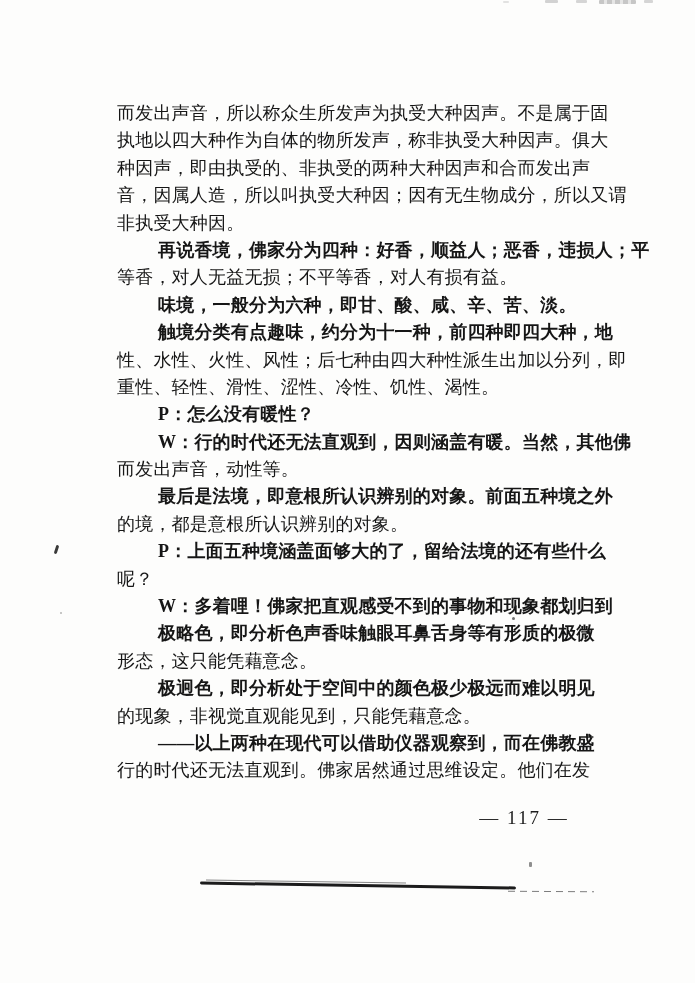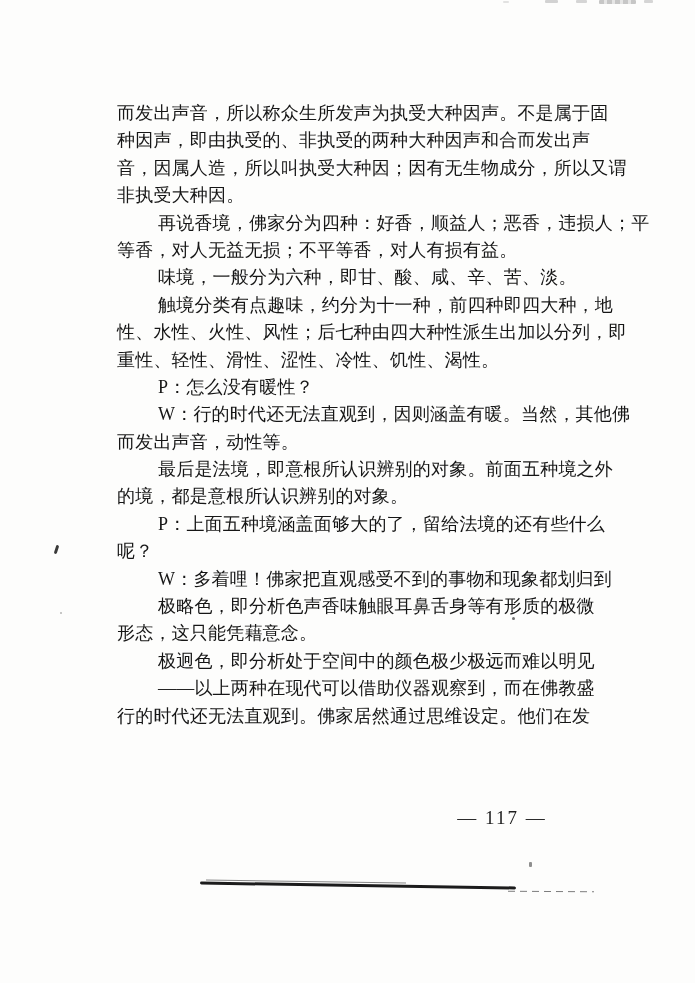--- a/index.html
+++ b/index.html
@@ -22,26 +22,26 @@
     font-size: 18px;
     letter-spacing: 0.2px;
     font-feature-settings: "halt" 1;
     text-spacing-trim: space-all;
   }
   .line {
     height: 27.4px;
     line-height: 27.4px;
     white-space: nowrap;
   }
-  .line.indent { padding-left: 41px; }
+  .line.indent { padding-left: 41px; font-weight: bold; }
   
   .pageno {
     position: absolute;
     top: 804px;
-    left: 438px;
+    left: 460px;
     width: 128px;
     height: 28px;
     line-height: 28px;
     text-align: center;
     font-size: 19px;
     letter-spacing: 2px;
     color: #1d1d1d;
   }
   
   .smudge { position: absolute; background: #aeaeae; border-radius: 1px; }
@@ -81,40 +81,42 @@
 <div class="page">
 
   <div class="smudge sm1"></div>
   <div class="smudge sm2"></div>
   <div class="smudge sm3"></div>
   <div class="smudge sm4"></div>
   <div class="smudge sm5"></div>
 
   <div class="body-text" id="body-lines">
       <div class="line">而发出声音，所以称众生所发声为执受大种因声。不是属于固</div>
+      <div class="line">执地以四大种作为自体的物所发声，称非执受大种因声。俱大</div>
       <div class="line">种因声，即由执受的、非执受的两种大种因声和合而发出声</div>
       <div class="line">音，因属人造，所以叫执受大种因；因有无生物成分，所以又谓</div>
       <div class="line">非执受大种因。</div>
       <div class="line indent">再说香境，佛家分为四种：好香，顺益人；恶香，违损人；平</div>
       <div class="line">等香，对人无益无损；不平等香，对人有损有益。</div>
       <div class="line indent">味境，一般分为六种，即甘、酸、咸、辛、苦、淡。</div>
       <div class="line indent">触境分类有点趣味，约分为十一种，前四种即四大种，地</div>
       <div class="line">性、水性、火性、风性；后七种由四大种性派生出加以分列，即</div>
       <div class="line">重性、轻性、滑性、涩性、冷性、饥性、渴性。</div>
       <div class="line indent">P：怎么没有暖性？</div>
       <div class="line indent">W：行的时代还无法直观到，因则涵盖有暖。当然，其他佛</div>
       <div class="line">而发出声音，动性等。</div>
       <div class="line indent">最后是法境，即意根所认识辨别的对象。前面五种境之外</div>
       <div class="line">的境，都是意根所认识辨别的对象。</div>
       <div class="line indent">P：上面五种境涵盖面够大的了，留给法境的还有些什么</div>
       <div class="line">呢？</div>
       <div class="line indent">W：多着哩！佛家把直观感受不到的事物和现象都划归到</div>
       <div class="line indent">极略色，即分析色声香味触眼耳鼻舌身等有形质的极微</div>
       <div class="line">形态，这只能凭藉意念。</div>
       <div class="line indent">极迥色，即分析处于空间中的颜色极少极远而难以明见</div>
+      <div class="line">的现象，非视觉直观能见到，只能凭藉意念。</div>
       <div class="line indent">——以上两种在现代可以借助仪器观察到，而在佛教盛</div>
       <div class="line">行的时代还无法直观到。佛家居然通过思维设定。他们在发</div>
     </div>
 
   <div class="pageno">— 117 —</div>
 
   <div class="speck-apostrophe"></div>
   <div class="speck-dot1"></div>
   <div class="speck-dot2"></div>
   <div class="speck-dot3"></div>

